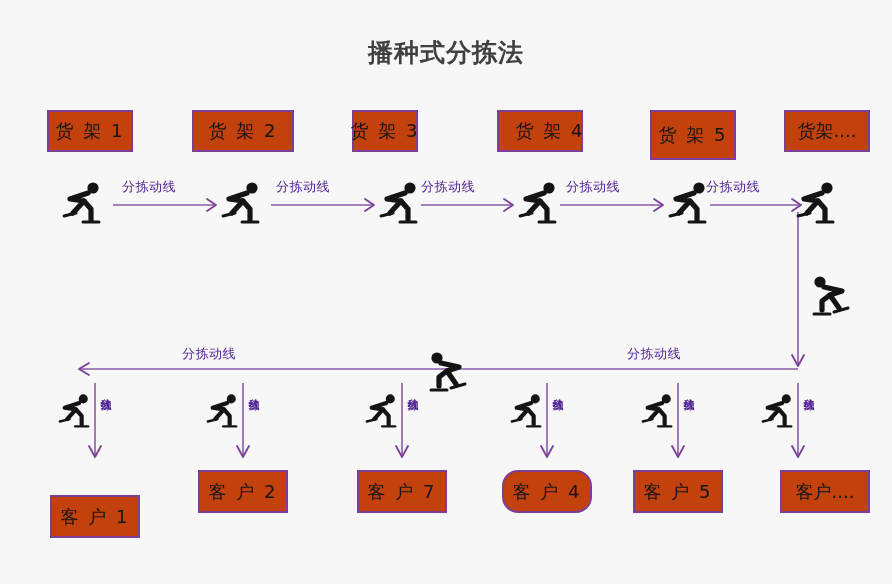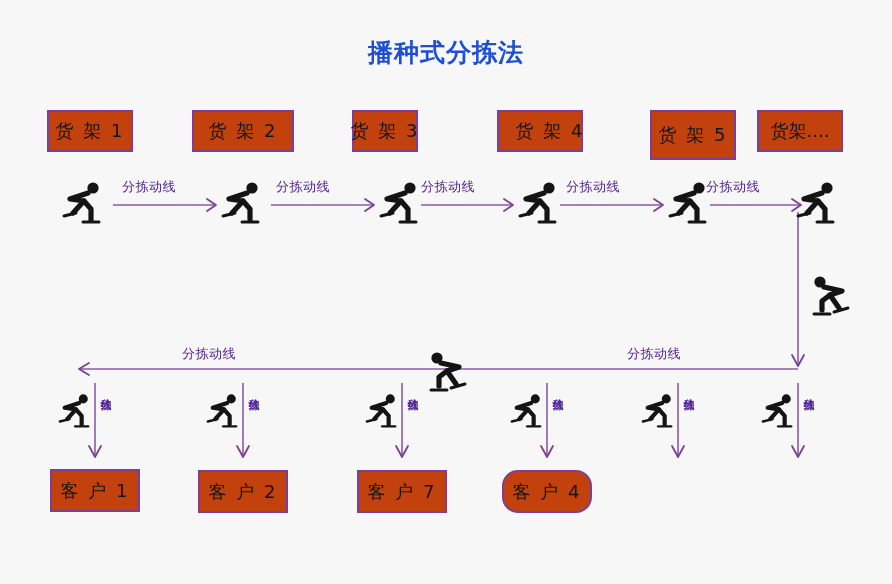--- a/index.html
+++ b/index.html
@@ -20,40 +20,41 @@
     background: #f7f7f7;
   }
   #title {
     position: absolute;
     left: 0;
     top: 38px;
     width: 892px;
     text-align: center;
     font-size: 25px;
     font-weight: bold;
-    color: #1d4ed8;
+    color: #404040;
     letter-spacing: 1px;
     line-height: 30px;
   }
   .node-box {
     position: absolute;
     box-sizing: border-box;
     border: 2px solid #7b3f98;
     background: #c2410c;
     display: flex;
     align-items: center;
     justify-content: center;
     font-size: 18px;
     font-weight: normal;
     color: #151515;
     letter-spacing: 2px;
     white-space: nowrap;
   }
   .node-box.ellipsis {
     letter-spacing: 0px;
+    margin-left: 27px;
   }
   .flow-label {
     position: absolute;
     font-size: 13px;
     color: #4c1d95;
     white-space: nowrap;
     letter-spacing: 0.5px;
   }
   .flow-label.vertical {
     writing-mode: vertical-rl;
@@ -311,26 +312,32 @@
   <div class="flow-label" style="left:182px; top:345px;">分拣动线</div>
   <div class="flow-label" style="left:627px; top:345px;">分拣动线</div>
 
   <div class="flow-label vertical" style="left:100px; top:390px;">分拣动线</div>
   <div class="flow-label vertical" style="left:248px; top:390px;">分拣动线</div>
   <div class="flow-label vertical" style="left:407px; top:390px;">分拣动线</div>
   <div class="flow-label vertical" style="left:552px; top:390px;">分拣动线</div>
   <div class="flow-label vertical" style="left:683px; top:390px;">分拣动线</div>
   <div class="flow-label vertical" style="left:803px; top:390px;">分拣动线</div>
 
-  <div class="node-box" style="left:50px; top:469px; width:90px; height:43px;">
+  <div class="node-box" style="left:50px; top:495px; width:90px; height:43px;">
     <span>客 户 1</span>
   </div>
   <div class="node-box" style="left:198px; top:470px; width:90px; height:43px;">
     <span>客 户 2</span>
   </div>
   <div class="node-box" style="left:357px; top:470px; width:90px; height:43px;">
     <span>客 户 7</span>
   </div>
   <div class="node-box" style="left:502px; top:470px; width:90px; height:43px;border-radius:16px;">
     <span>客 户 4</span>
   </div>
+  <div class="node-box" style="left:633px; top:470px; width:90px; height:43px;">
+    <span>客 户 5</span>
+  </div>
+  <div class="node-box ellipsis" style="left:753px; top:470px; width:90px; height:43px;">
+    <span>客户....</span>
+  </div>
 
 </div>
 
 </body></html>

